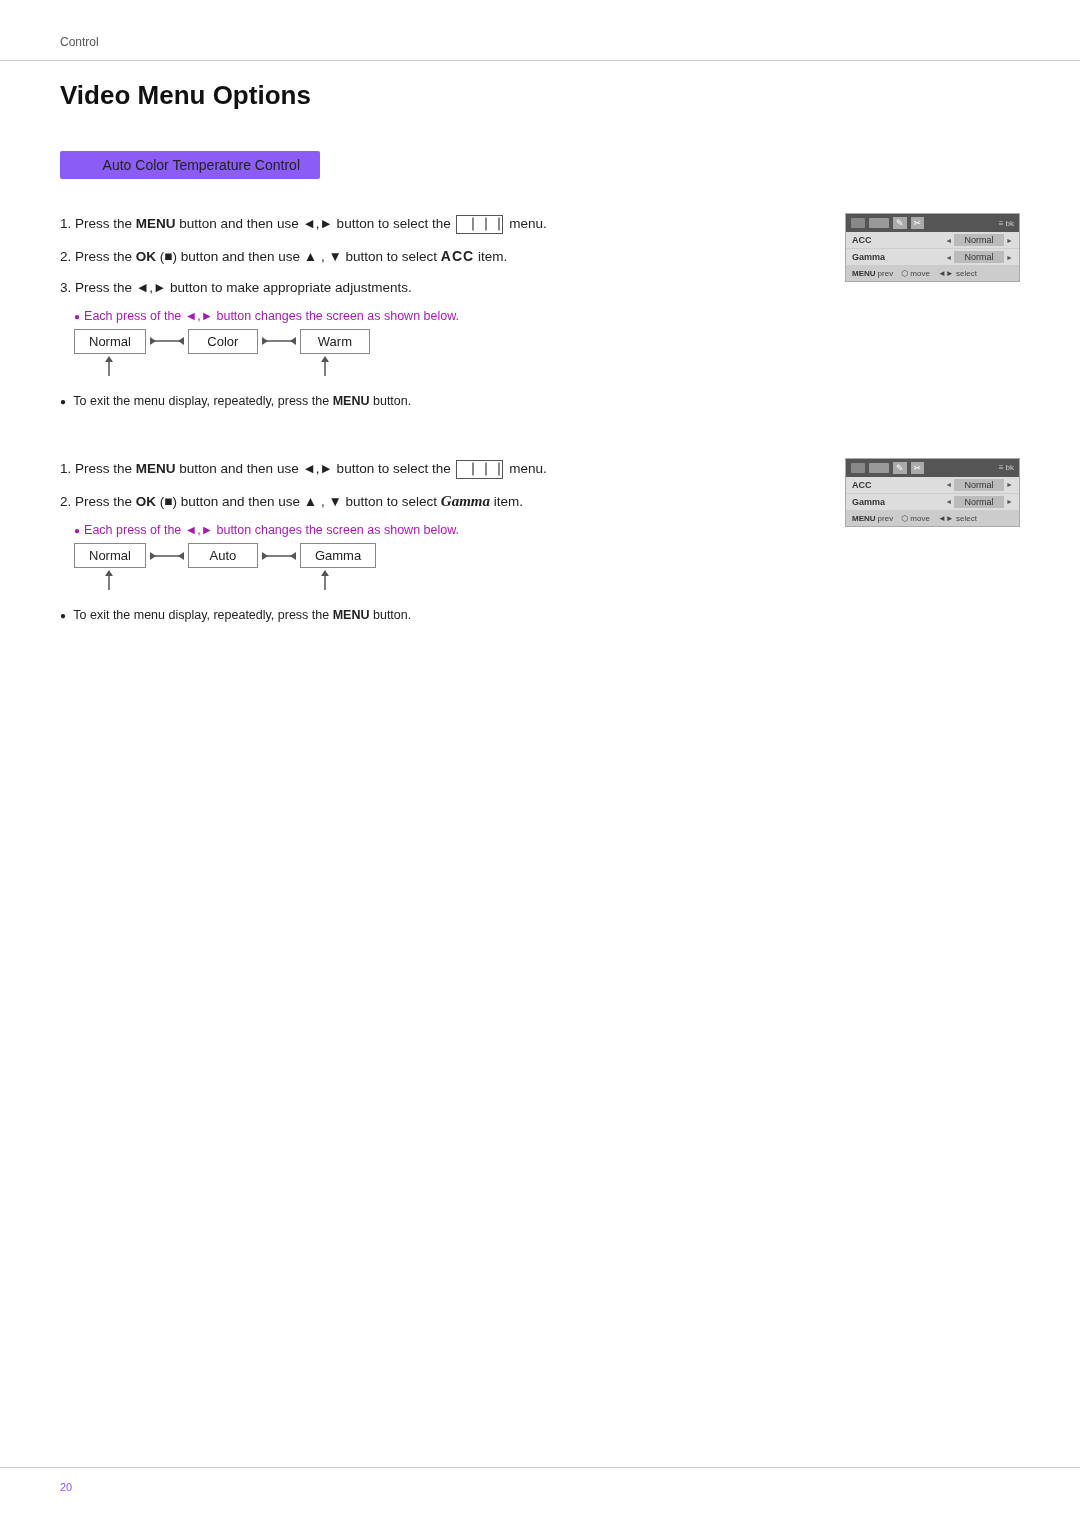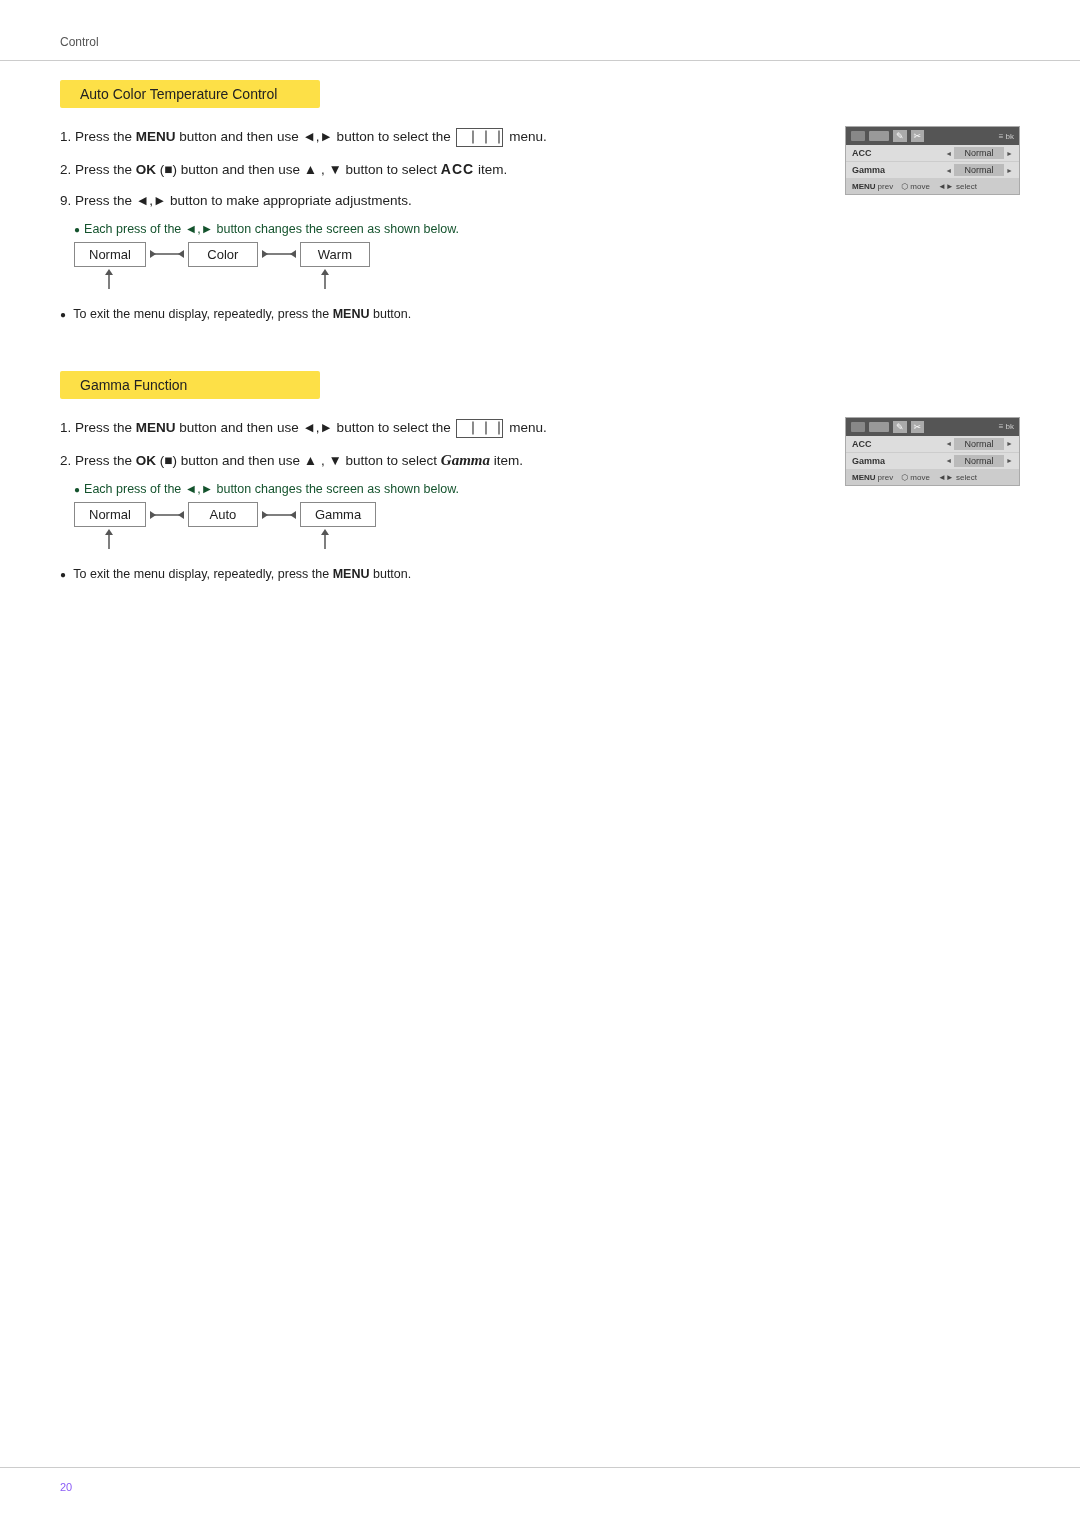--- a/index.html
+++ b/index.html
@@ -59,28 +59,28 @@
       color: #111;
     }
 
     
     .section {
       margin-bottom: 50px;
     }
 
     .section-header {
       display: inline-block;
-      background: #fde047;
+      background: #8b5cf6;
       padding: 6px 20px;
       font-size: 14px;
       font-weight: normal;
-      margin-bottom: 18px;
+      margin-bottom: 34px;
       border-radius: 2px;
       min-width: 260px;
-      text-align: left;
+      text-align: right;
     }
 
     .section-body {
       display: flex;
       align-items: flex-start;
       gap: 7px;
     }
 
     .section-text {
       flex: 1;
@@ -93,21 +93,21 @@
       font-size: 13.5px;
     }
 
     .step b {
       font-weight: bold;
     }
 
     .step-note {
       margin: 10px 0 6px 14px;
       font-size: 12.5px;
-      color: #14532d;
+      color: #a21caf;
     }
 
     .step-note::before {
       content: "●";
       margin-right: 4px;
       font-size: 10px;
     }
 
     .option-box {
       border: 1px solid #888;
@@ -234,38 +234,39 @@
 <body>
 
 <div class="page-top-border"></div>
 <div class="page-bottom-border"></div>
 
 <div class="breadcrumb">Control</div>
 <div class="page-number">20</div>
 
 <div class="content">
 
+  <div class="page-title">Video Menu Options</div>
 
   <div class="section">
     <div class="section-header">Auto Color Temperature Control</div>
 
     <div class="section-body">
       <div class="section-text">
 
         <div class="step">
           1. Press the <b>MENU</b> button and then use ◄,► button to select the
           <span class="menu-icon">⎹⎹⎹</span> menu.
         </div>
 
         <div class="step">
           2. Press the <b>OK</b> (■) button and then use ▲ , ▼ button to select <b class="acc-bold">ACC</b> item.
         </div>
 
         <div class="step">
-          9. Press the ◄,► button to make appropriate adjustments.
+          3. Press the ◄,► button to make appropriate adjustments.
         </div>
 
         <div class="step-note">Each press of the ◄,► button changes the screen as shown below.</div>
 
         <div class="cycle-container">
           <div class="cycle-row">
             <div class="option-box">Normal</div>
             <div style="margin:0 2px; display:flex; align-items:center;">
               <svg width="38" height="18">
                 <line x1="2" y1="9" x2="36" y2="9" stroke="#555" stroke-width="1.5"></line>
@@ -336,21 +337,20 @@
         <div class="preview-bottom">
           <span><b style="font-size:8px;color:#333;">MENU</b> prev</span>
           <span>⬡ move</span>
           <span>◄► select</span>
         </div>
       </div>
     </div>
   </div>
 
   <div class="section">
-    <div class="section-header">Gamma Function</div>
 
     <div class="section-body">
       <div class="section-text">
 
         <div class="step">
           1. Press the <b>MENU</b> button and then use ◄,► button to select the
           <span class="menu-icon">⎹⎹⎹</span> menu.
         </div>
 
         <div class="step">

